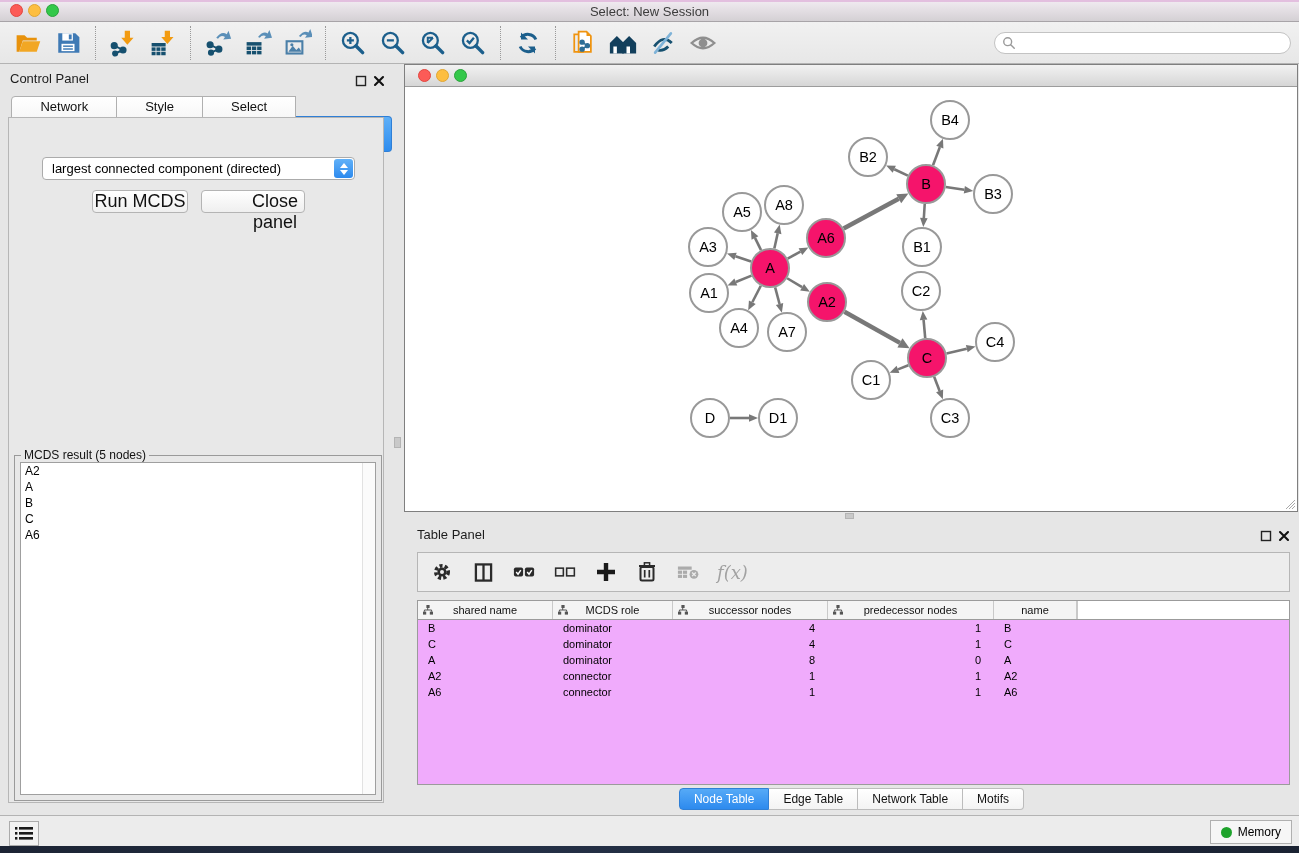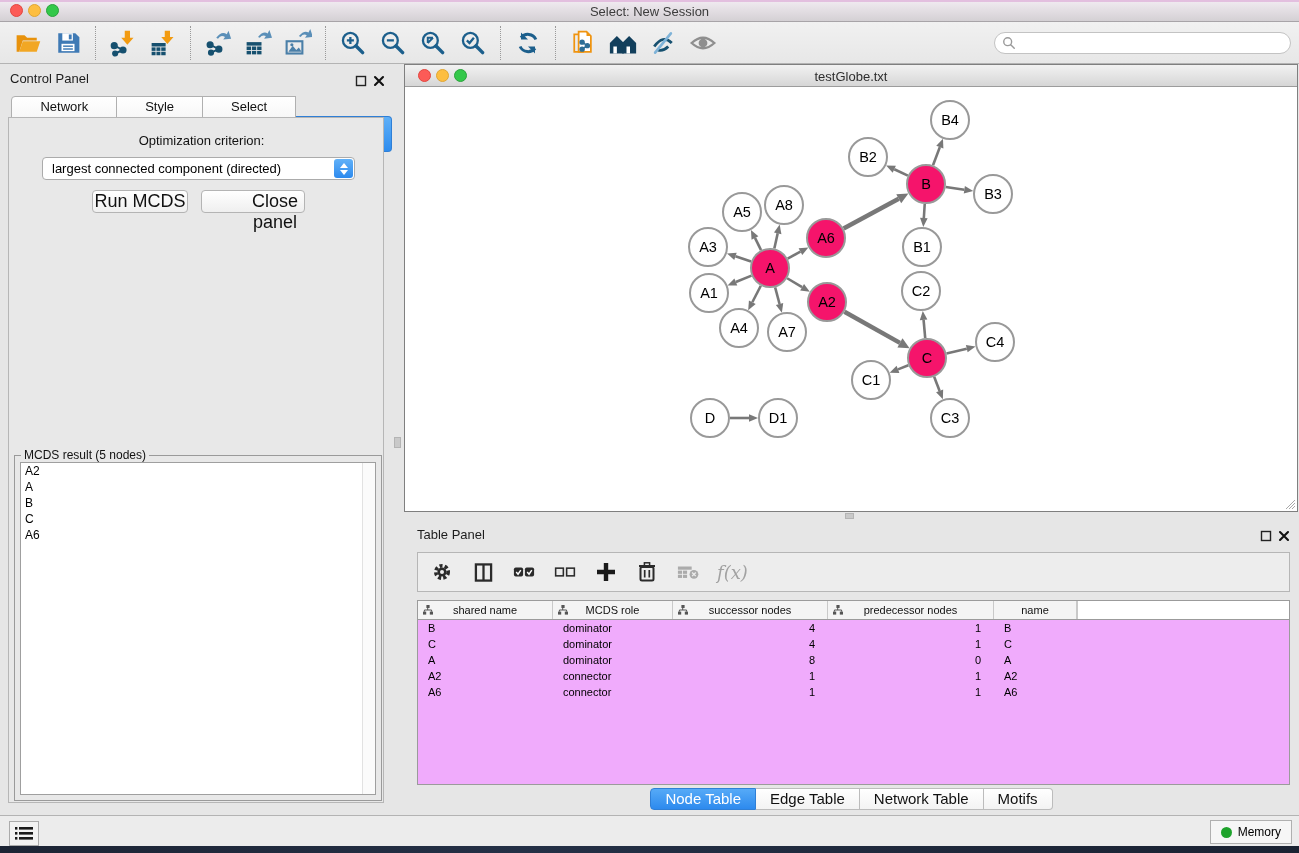--- a/index.html
+++ b/index.html
@@ -65,21 +65,21 @@
   .node-table { position:absolute; left:13px; top:80px; width:873px; height:185px;
     background:#f0abfc; border:1px solid #9b9b9b; overflow:hidden; }
   .t-header { display:flex; height:19px; border-bottom:1px solid #9b9b9b; background:#f4f4f4; font-size:11px; color:#111; }
   .t-hcell { position:relative; border-right:1px solid #c9c9c9; display:flex; align-items:center; justify-content:center; }
   .t-hcell .hic { position:absolute; left:5px; top:4px; }
   .t-filler { flex:1; background:#fff; border-left:1px solid #c9c9c9; }
   .t-row { display:flex; height:16px; font-size:11px; color:#000; align-items:center; }
   .t-cell { overflow:hidden; white-space:nowrap; }
   
   .bt-tabs { position:absolute; top:268px; left:0; width:100%; display:flex; justify-content:center; }
-  .bt-seg { height:22px; line-height:20px; padding:0 14px; font-size:15px; color:#111;
+  .bt-seg { height:22px; line-height:20px; padding:0 14px; font-size:12px; color:#111;
     background:linear-gradient(#ffffff,#f3f3f3); border:1px solid #bcbcbc; border-left:none; }
   .bt-seg:first-child { border-left:1px solid #bcbcbc; border-radius:4px 0 0 4px; }
   .bt-seg:last-child { border-radius:0 4px 4px 0; }
   .bt-seg.active { background:linear-gradient(#56aaf7,#2d8aee); color:#fff; border-color:#2f7fd6; }
   
   .statusbar { position:absolute; left:0; top:815px; width:1299px; height:31px;
     background:#ececec; border-top:1px solid #b3b3b3; }
   .list-btn { position:absolute; left:9px; top:5px; width:30px; height:25px; border:1px solid #ababab; background:#f2f2f2;
     display:flex; align-items:center; justify-content:center; }
   .mem-btn { position:absolute; right:7px; top:4px; height:24px; padding:0 10px; background:#f6f6f6;
@@ -269,21 +269,20 @@
         <path d="M2 2 L10 10 M10 2 L2 10" stroke="#111" stroke-width="2.1" stroke-linecap="round"></path>
       </svg>
   </span>
   <div class="cp-tabs">
     <div class="tab-seg">Network</div>
     <div class="tab-seg">Style</div>
     <div class="tab-seg">Select</div>
     <div class="tab-seg active">MCDS</div>
   </div>
   <div class="cp-content"></div>
-  <div class="opt-label">Optimization criterion:</div>
   <div class="dropdown">
     <span class="dd-text">largest connected component (directed)</span>
     <span class="dd-stepper">
         <span class="dd-up"></span>
         <span class="dd-dn"></span>
       </span>
   </div>
   <div class="btn" style="left:92px;top:126px;width:96px;">Run MCDS</div>
   <div class="btn" style="left:201px;top:126px;width:104px;padding-left:44px;">Close panel</div>
   <div class="mcds-group">
@@ -300,21 +299,20 @@
 </div>
 
 <div class="thumb" style="left:394px;top:437px;width:7px;height:11px;"></div>
 <div class="thumb" style="left:845px;top:513px;width:9px;height:6px;"></div>
 
 <div class="net-window">
   <div class="net-titlebar">
     <span class="tl-dot" style="left:13px;top:4px;background:#fc5b57;border:1px solid #e2463f;"></span>
     <span class="tl-dot" style="left:31px;top:4px;background:#fdbe41;border:1px solid #e0a633;"></span>
     <span class="tl-dot" style="left:49px;top:4px;background:#34c84a;border:1px solid #2aa33c;"></span>
-    <div class="net-title">testGlobe.txt</div>
   </div>
   <svg class="net-canvas" id="graph-svg" viewBox="0 0 892 424">
       <line x1="346.05710848744377" y1="174.58385932639223" x2="330.4671926932065" y2="169.30340397673126" stroke="#787878" stroke-width="2.6"></line>
       <polygon points="321.94289151255623,166.41614067360777 331.686259421192,165.70425458934557 329.24812596522105,172.90255336411695" fill="#787878"></polygon>
       <line x1="356.05572809000085" y1="163.11145618000168" x2="349.96919426949876" y2="150.93838853899757" stroke="#787878" stroke-width="2.6"></line>
       <polygon points="345.94427190999915,142.88854381999832 353.36801759529845,149.23897687609772 346.57037094369906,152.63780020189742" fill="#787878"></polygon>
       <line x1="369.33860915637314" y1="161.47625879632093" x2="372.70901672325897" y2="146.30942474533464" stroke="#787878" stroke-width="2.6"></line>
       <polygon points="374.66139084362686,137.52374120367907 376.418527551958,147.13376048504554 368.99950589455995,145.48508900562373" fill="#787878"></polygon>
       <line x1="346.49389722678654" y1="188.58446834967765" x2="330.8338490211595" y2="195.00252089296742" stroke="#787878" stroke-width="2.6"></line>
       <polygon points="322.50610277321346,198.41553165032235 329.3928000347207,191.48636136605688 332.27489800759827,198.51868041987797" fill="#787878"></polygon>

